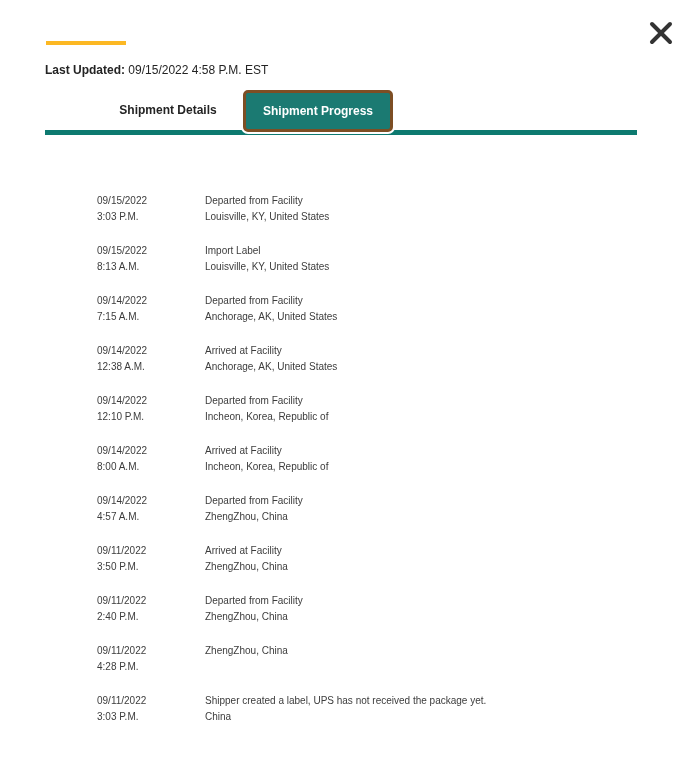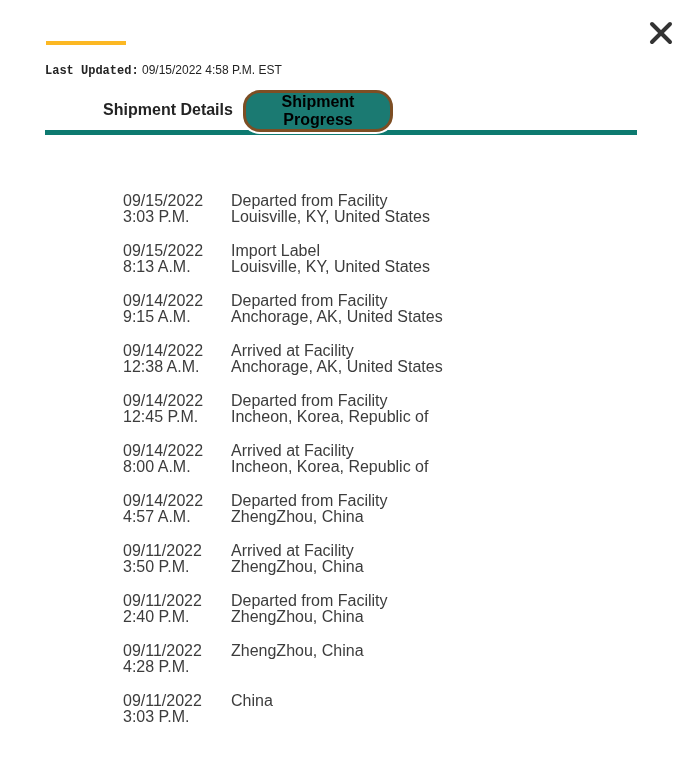--- a/index.html
+++ b/index.html
@@ -27,57 +27,57 @@
   }
   .accent-line{
     position:absolute;left:46px;top:41px;
     width:80px;height:4px;
     background:var(--gold);
   }
   .last-updated{
     position:absolute;left:45px;top:63px;
     font-size:12px;color:var(--dark);
   }
-  .last-updated b{font-weight:bold;font-family:Liberation Mono, monospace;}
+  .last-updated b{font-weight:bold;}
   .tabs{
     position:absolute;left:93px;top:90px;
     display:flex;
   }
   .tab{
     width:150px;height:40px;
     display:flex;align-items:center;justify-content:center;
-    font-size:16px;font-weight:bold;
+    font-size:12px;font-weight:bold;
     background:transparent;border:none;cursor:pointer;
     color:var(--dark);
     font-family:"Liberation Sans", sans-serif;
     box-sizing:border-box;
   }
   .tab.active{
     background:var(--tab-teal);
-    color:#000000;
+    color:#ffffff;
     border:3px solid var(--brown);
-    border-radius:17px;
+    border-radius:5px;
     height:42px;
     z-index:2;
     box-shadow:0 0 0 2px #ffffff;
   }
   .tab-underline{
     position:absolute;left:45px;top:130px;
     width:592px;height:5px;
     background:var(--teal);
     z-index:1;
   }
   .timeline{
     position:absolute;left:97px;top:193px;
     width:560px;
   }
   .event{
     display:flex;
     margin-bottom:18px;
-    font-size:16px;line-height:16px;margin-left:26px;
+    font-size:10px;line-height:16px;
   }
   .event .date-col{
     width:108px;flex:none;
   }
   .event .detail-col{
     flex:1;
   }
   .event .title{font-weight:bold;}
 </style>
 </head>
@@ -120,41 +120,41 @@
         <div>8:13 A.M.</div>
       </div>
       <div class="detail-col">
         <div>Import Label</div>
         <div>Louisville, KY, United States</div>
       </div>
     </div>
     <div class="event">
       <div class="date-col">
         <div>09/14/2022</div>
-        <div>9:15 A.M.</div>
+        <div>7:15 A.M.</div>
       </div>
       <div class="detail-col">
         <div>Departed from Facility</div>
         <div>Anchorage, AK, United States</div>
       </div>
     </div>
     <div class="event">
       <div class="date-col">
         <div>09/14/2022</div>
         <div>12:38 A.M.</div>
       </div>
       <div class="detail-col">
         <div>Arrived at Facility</div>
         <div>Anchorage, AK, United States</div>
       </div>
     </div>
     <div class="event">
       <div class="date-col">
         <div>09/14/2022</div>
-        <div>12:45 P.M.</div>
+        <div>12:10 P.M.</div>
       </div>
       <div class="detail-col">
         <div>Departed from Facility</div>
         <div>Incheon, Korea, Republic of</div>
       </div>
     </div>
     <div class="event">
       <div class="date-col">
         <div>09/14/2022</div>
         <div>8:00 A.M.</div>
@@ -202,16 +202,17 @@
       <div class="detail-col">
         <div>ZhengZhou, China</div>
       </div>
     </div>
     <div class="event">
       <div class="date-col">
         <div>09/11/2022</div>
         <div>3:03 P.M.</div>
       </div>
       <div class="detail-col">
+        <div>Shipper created a label, UPS has not received the package yet.</div>
         <div>China</div>
       </div>
     </div>
   </div>
 
 </body></html>

